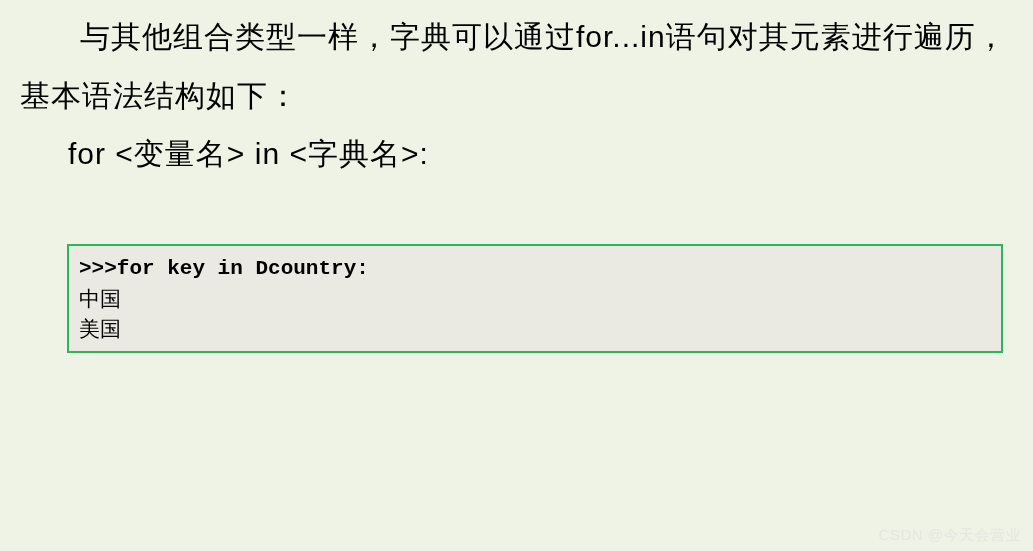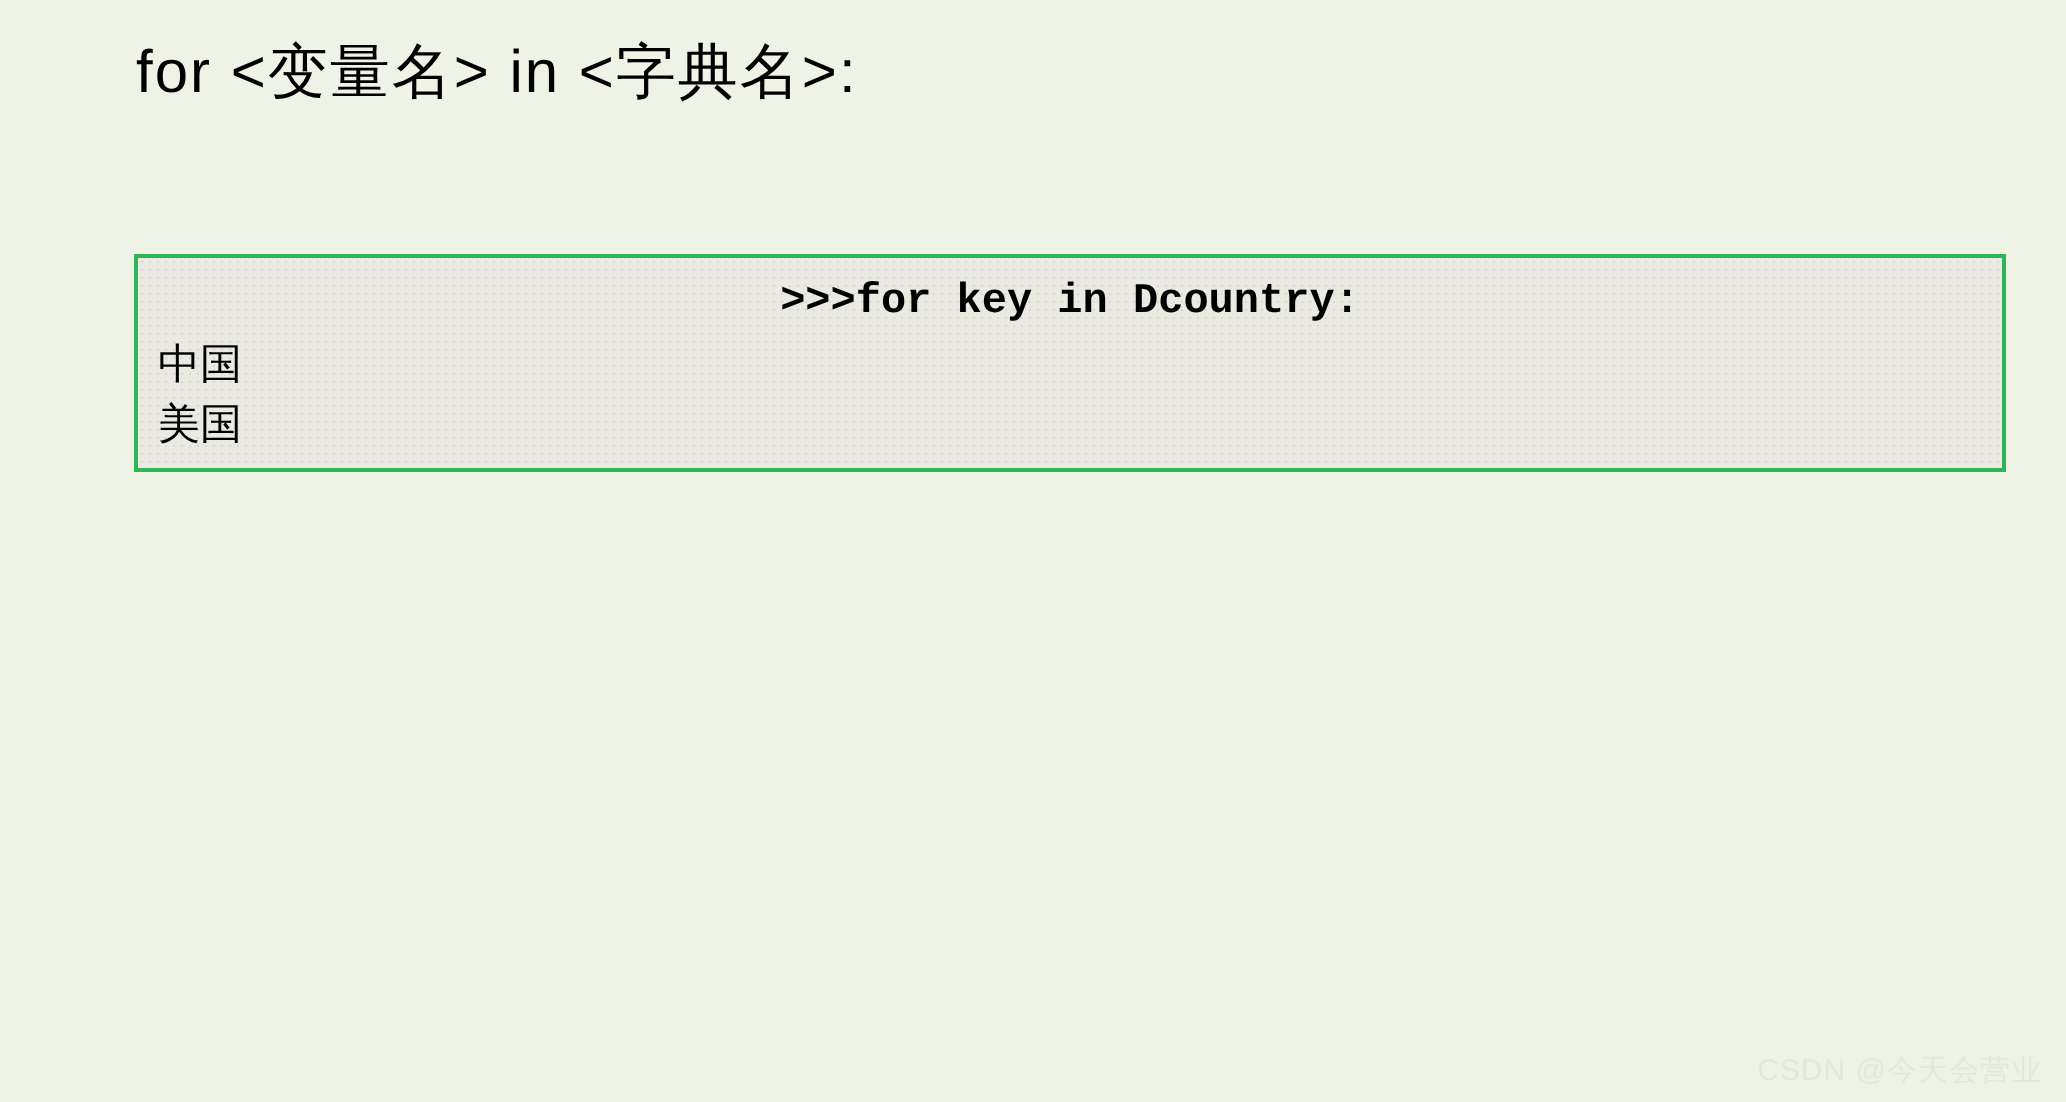--- a/index.html
+++ b/index.html
@@ -47,41 +47,41 @@
       background-color: #eaeae2;
       padding: 8px 10px 6px 10px;
       font-family: "Courier New", monospace;
       font-size: 21px;
       font-weight: bold;
       color: #000;
       line-height: 1.45;
     }
     .code-line {
       white-space: pre;
-      text-align: center;
     }
     .output-line {
       font-family: "SimSun", serif;
       font-weight: normal;
       font-size: 21px;
     }
     .watermark {
       position: absolute;
       bottom: 6px;
       right: 12px;
       color: rgba(220,220,220,0.55);
       font-size: 15px;
       font-family: "Microsoft YaHei", sans-serif;
       letter-spacing: 0.5px;
     }
   </style>
 </head>
 <body>
 
 <div class="content">
+  <p class="para">与其他组合类型一样，字典可以通过for...in语句对其元素进行遍历，基本语法结构如下：</p>
   <div class="syntax-line1">for  &lt;变量名&gt;  in  &lt;字典名&gt;:</div>
 </div>
 
 <div class="code-box">
   <div class="code-line">&gt;&gt;&gt;for key in Dcountry:</div>
   <div class="output-line">中国</div>
   <div class="output-line">美国</div>
 </div>
 
 <div class="watermark">CSDN @今天会营业</div>

